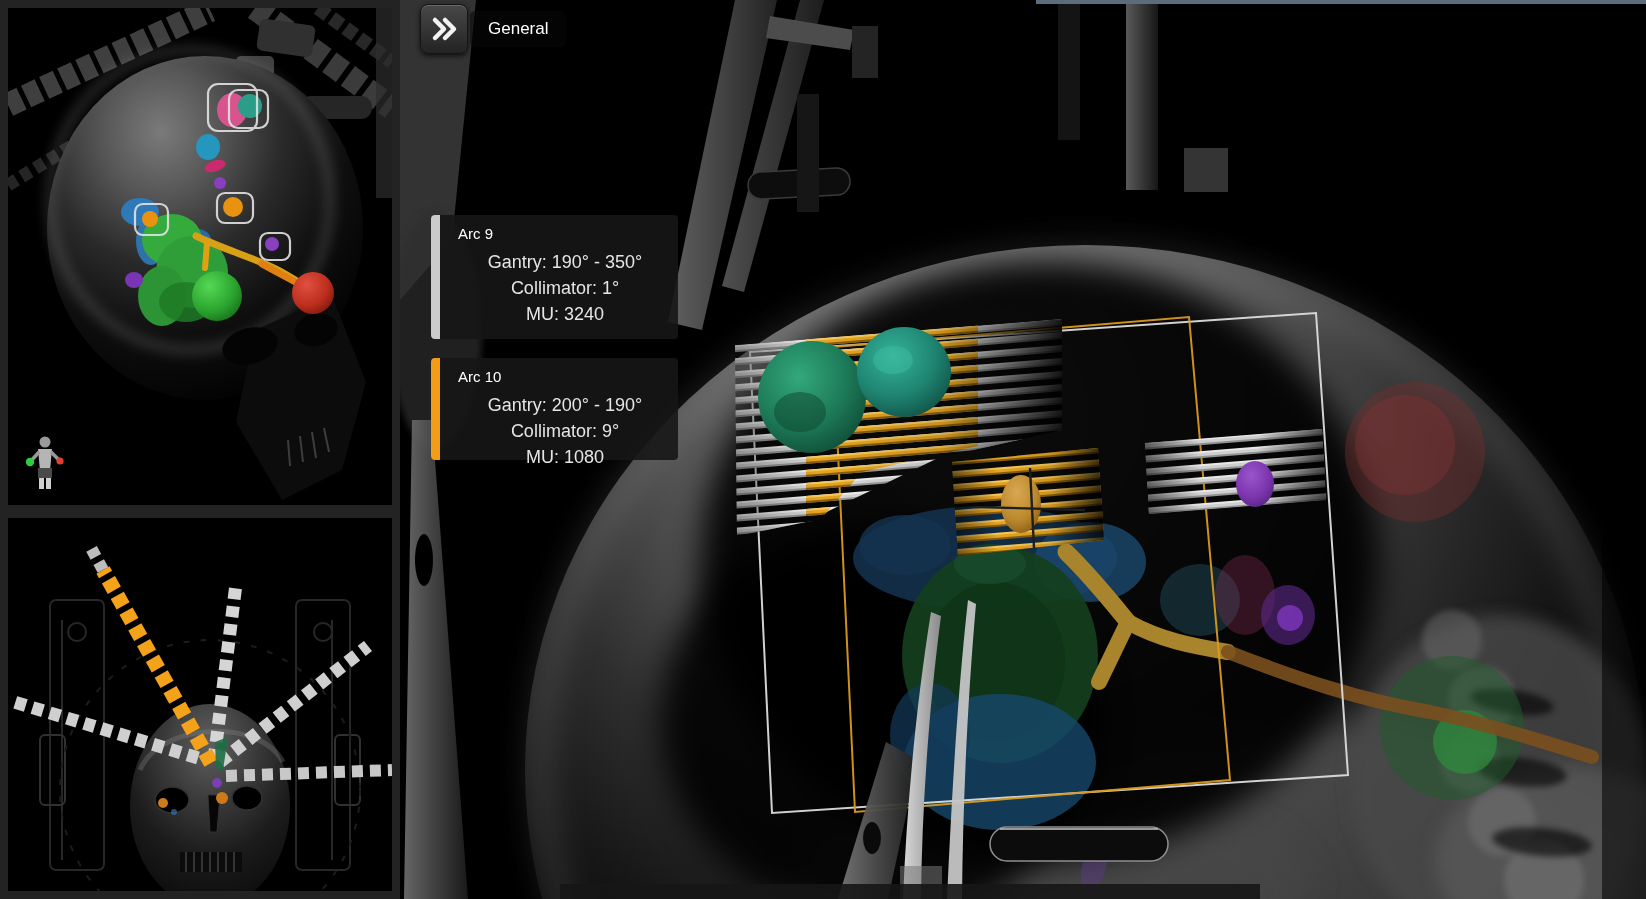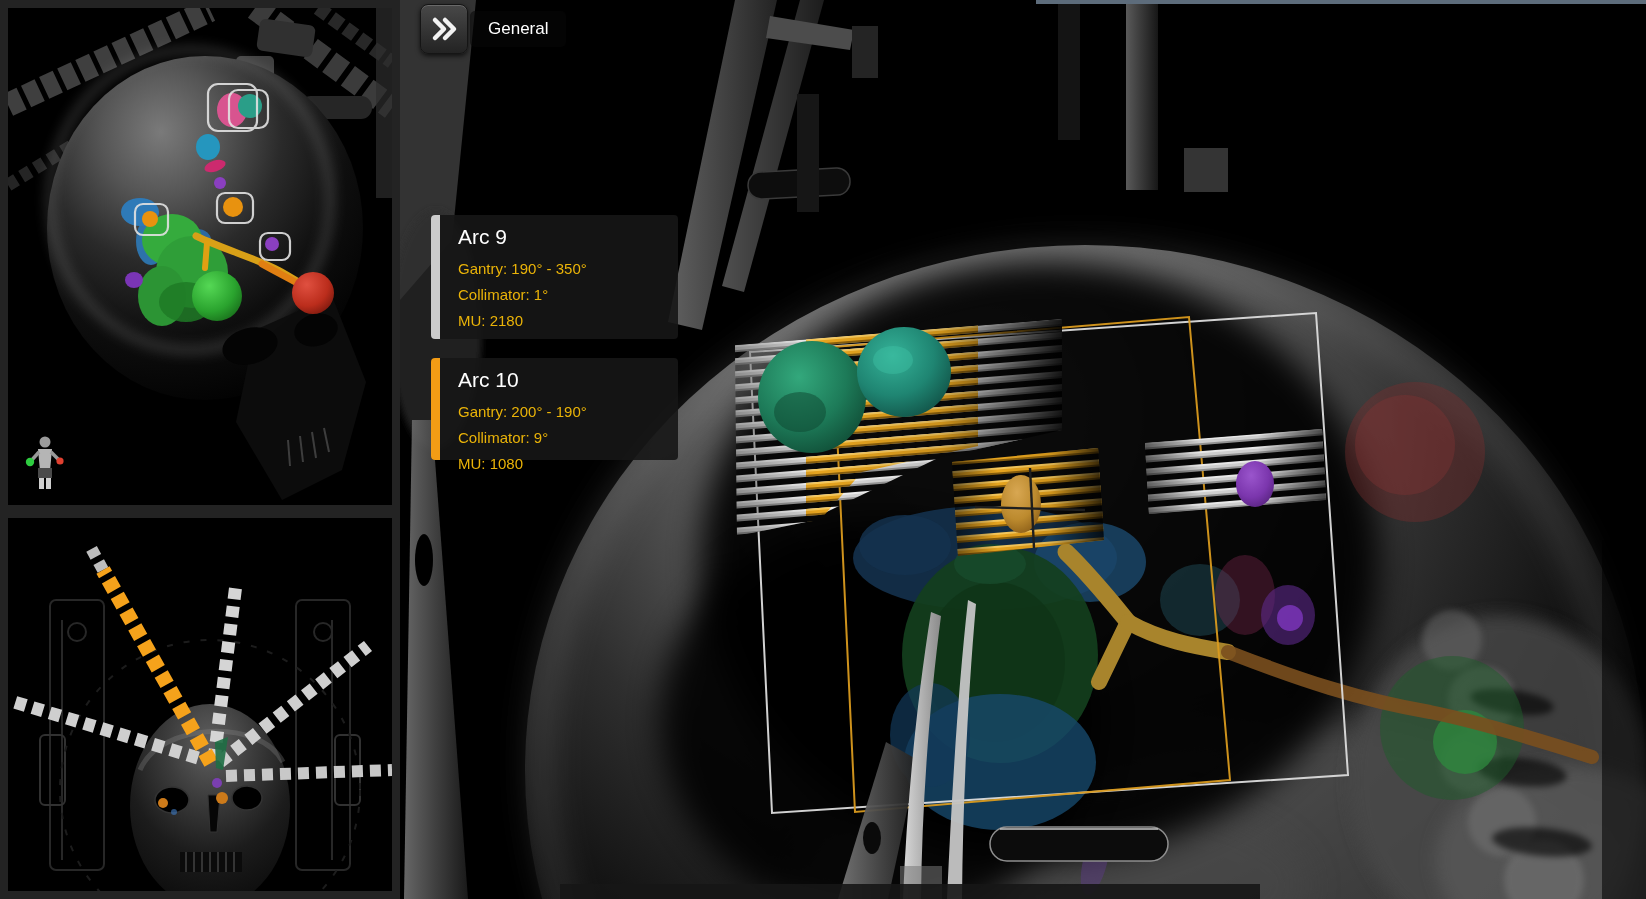--- a/index.html
+++ b/index.html
@@ -32,22 +32,22 @@
   .dd-value{margin-left:14px;font-size:17px;color:#8d8d8d;flex:1;}
   .dd-chevron{margin-right:13px;}
 
   .arc-card{position:absolute;left:431px;width:247px;background:rgba(22,22,22,.9);border-radius:4px;}
   .arc-card-9{top:215px;height:124px;}
   .arc-card-10{top:358px;height:102px;}
   .accent{position:absolute;left:0;top:0;bottom:0;width:9px;border-radius:4px 0 0 4px;}
   .arc-card-9 .accent{background:#cbcbcb;}
   .arc-card-10 .accent{background:#f39c15;}
   .arc-body{position:absolute;left:27px;top:10px;right:6px;}
-  .arc-title{font-size:21px;color:#fff;margin-bottom:7px;}
-  .arc-line{font-size:15px;color:#eab308;line-height:26px;}
+  .arc-title{font-size:15px;color:#fff;margin-bottom:7px;}
+  .arc-line{font-size:18px;color:#e5e5e5;line-height:26px;text-align:center;}
 </style>
 </head>
 <body>
 
 <div class="screen">
 
   <div class="main-view">
     <svg width="1246" height="899" viewBox="400 0 1246 899">
       <defs>
         <filter id="f1" x="-40%" y="-40%" width="180%" height="180%">
@@ -421,21 +421,21 @@
     <span>General</span>
   </div>
 
 
   <div class="arc-card arc-card-9">
     <div class="accent"></div>
     <div class="arc-body">
       <div class="arc-title">Arc 9</div>
       <div class="arc-line">Gantry: 190° - 350°</div>
       <div class="arc-line">Collimator: 1°</div>
-      <div class="arc-line">MU: 2180</div>
+      <div class="arc-line">MU: 3240</div>
     </div>
   </div>
 
   <div class="arc-card arc-card-10">
     <div class="accent"></div>
     <div class="arc-body">
       <div class="arc-title">Arc 10</div>
       <div class="arc-line">Gantry: 200° - 190°</div>
       <div class="arc-line">Collimator: 9°</div>
       <div class="arc-line">MU: 1080</div>

